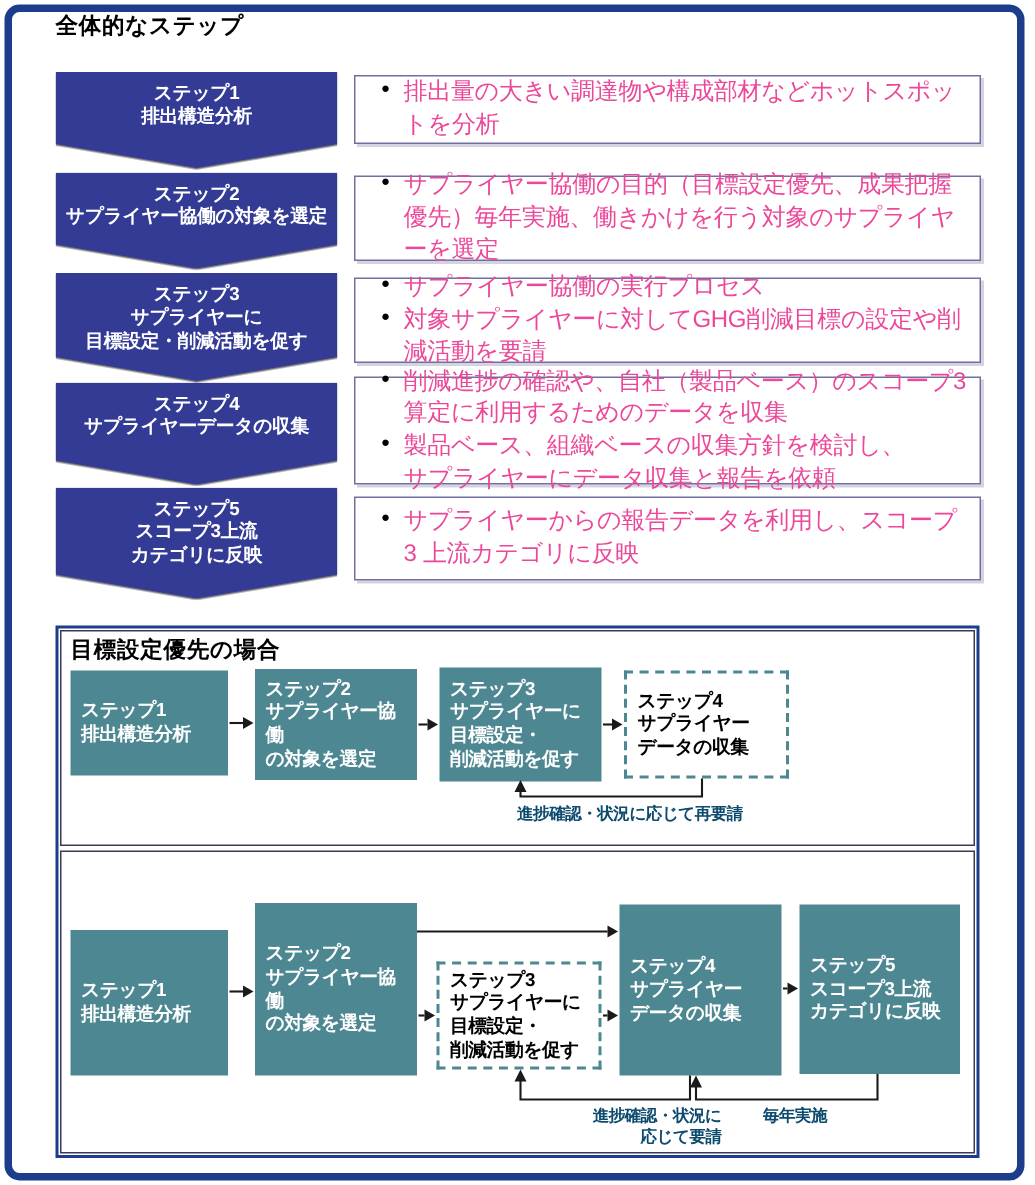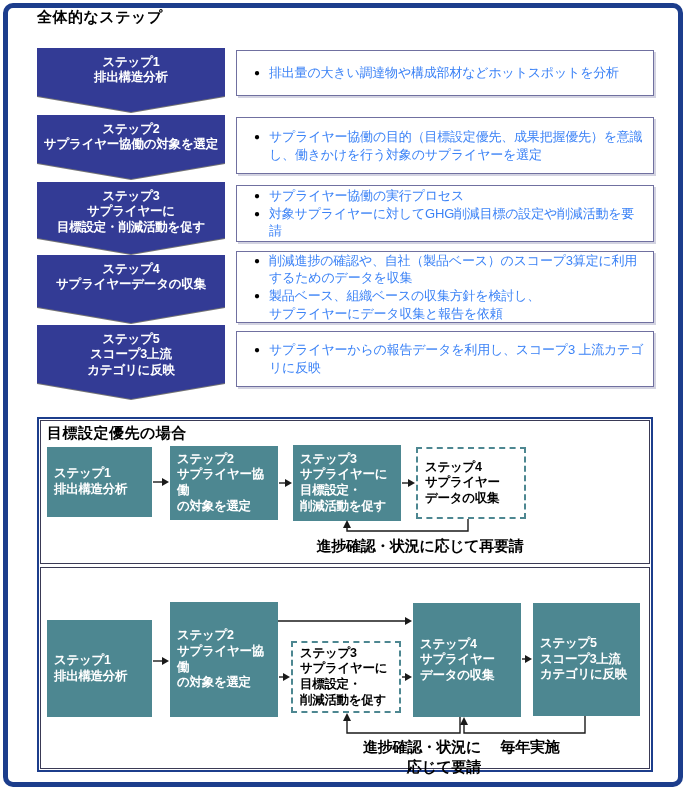--- a/index.html
+++ b/index.html
@@ -28,21 +28,21 @@
   }
   .desc-box{
     position:absolute;left:236px;width:418px;background:#fff;
     border:1px solid var(--desc_border,#7070a0);
     box-shadow:2px 2px 0 rgba(130,130,170,.35);
     box-sizing:border-box;display:flex;flex-direction:column;justify-content:center;
     padding:4px 8px;
   }
   .bullet-row{display:flex;align-items:flex-start;}
   .bullet-marker{flex:0 0 24px;text-align:center;font-size:10px;line-height:17px;color:#000;}
-  .bullet-text{flex:1;font-size:13px;line-height:1.35;color:#3b82f6;white-space:pre-line;letter-spacing:-0.2px;}
+  .bullet-text{flex:1;font-size:16px;line-height:1.35;color:#ec4899;white-space:pre-line;letter-spacing:-0.2px;}
   
   .flow-container{
     position:absolute;left:37px;top:417px;width:616px;height:355px;
     border:2px solid var(--navy_border,#1c3d8c);box-sizing:border-box;background:#fff;
   }
   .panel{position:absolute;left:40px;width:610px;border:1px solid #3a3a55;box-sizing:border-box;background:#fff;}
   .panel-1{top:420px;height:144px;}
   .panel-2{top:567px;height:202px;}
   .panel-title{
     position:absolute;font-size:15px;font-weight:bold;color:#000;letter-spacing:0.5px;
@@ -53,21 +53,21 @@
   }
   .fbox.solid{background:var(--teal,#4d8791);}
   .fbox.solid .fbox-label{color:#fff;}
   .fbox.dashed{background:#fff;border:2px dashed var(--teal,#4d8791);}
   .fbox.dashed .fbox-label{color:#000;}
   .fbox-label{
     white-space:pre-line;font-size:12.5px;font-weight:bold;line-height:1.25;
     letter-spacing:-0.3px;text-align:left;
   }
   .fb-label{
-    position:absolute;font-size:15px;font-weight:bold;color:#000000;text-align:center;
+    position:absolute;font-size:11px;font-weight:bold;color:#0c4a6e;text-align:center;
     white-space:pre-line;line-height:1.3;letter-spacing:-0.3px;
   }
   .connectors{position:absolute;left:0;top:0;pointer-events:none;}
 </style>
 </head>
 <body>
 
 <div class="page">
   <div class="frame"></div>
 
@@ -88,21 +88,21 @@
 
   <div class="chev-wrap" style="top:115px;height:64px;">
     <div class="chev">
       <span class="chev-label">ステップ2
 サプライヤー協働の対象を選定</span>
     </div>
   </div>
   <div class="desc-box" style="top:117px;height:57px;">
     <div class="bullet-row">
       <span class="bullet-marker">●</span>
-      <span class="bullet-text">サプライヤー協働の目的（目標設定優先、成果把握優先）を意識し、働きかけを行う対象のサプライヤーを選定</span>
+      <span class="bullet-text">サプライヤー協働の目的（目標設定優先、成果把握優先）毎年実施、働きかけを行う対象のサプライヤーを選定</span>
     </div>
   </div>
 
   <div class="chev-wrap" style="top:182px;height:72px;">
     <div class="chev">
       <span class="chev-label">ステップ3
 サプライヤーに
 目標設定・削減活動を促す</span>
     </div>
   </div>

